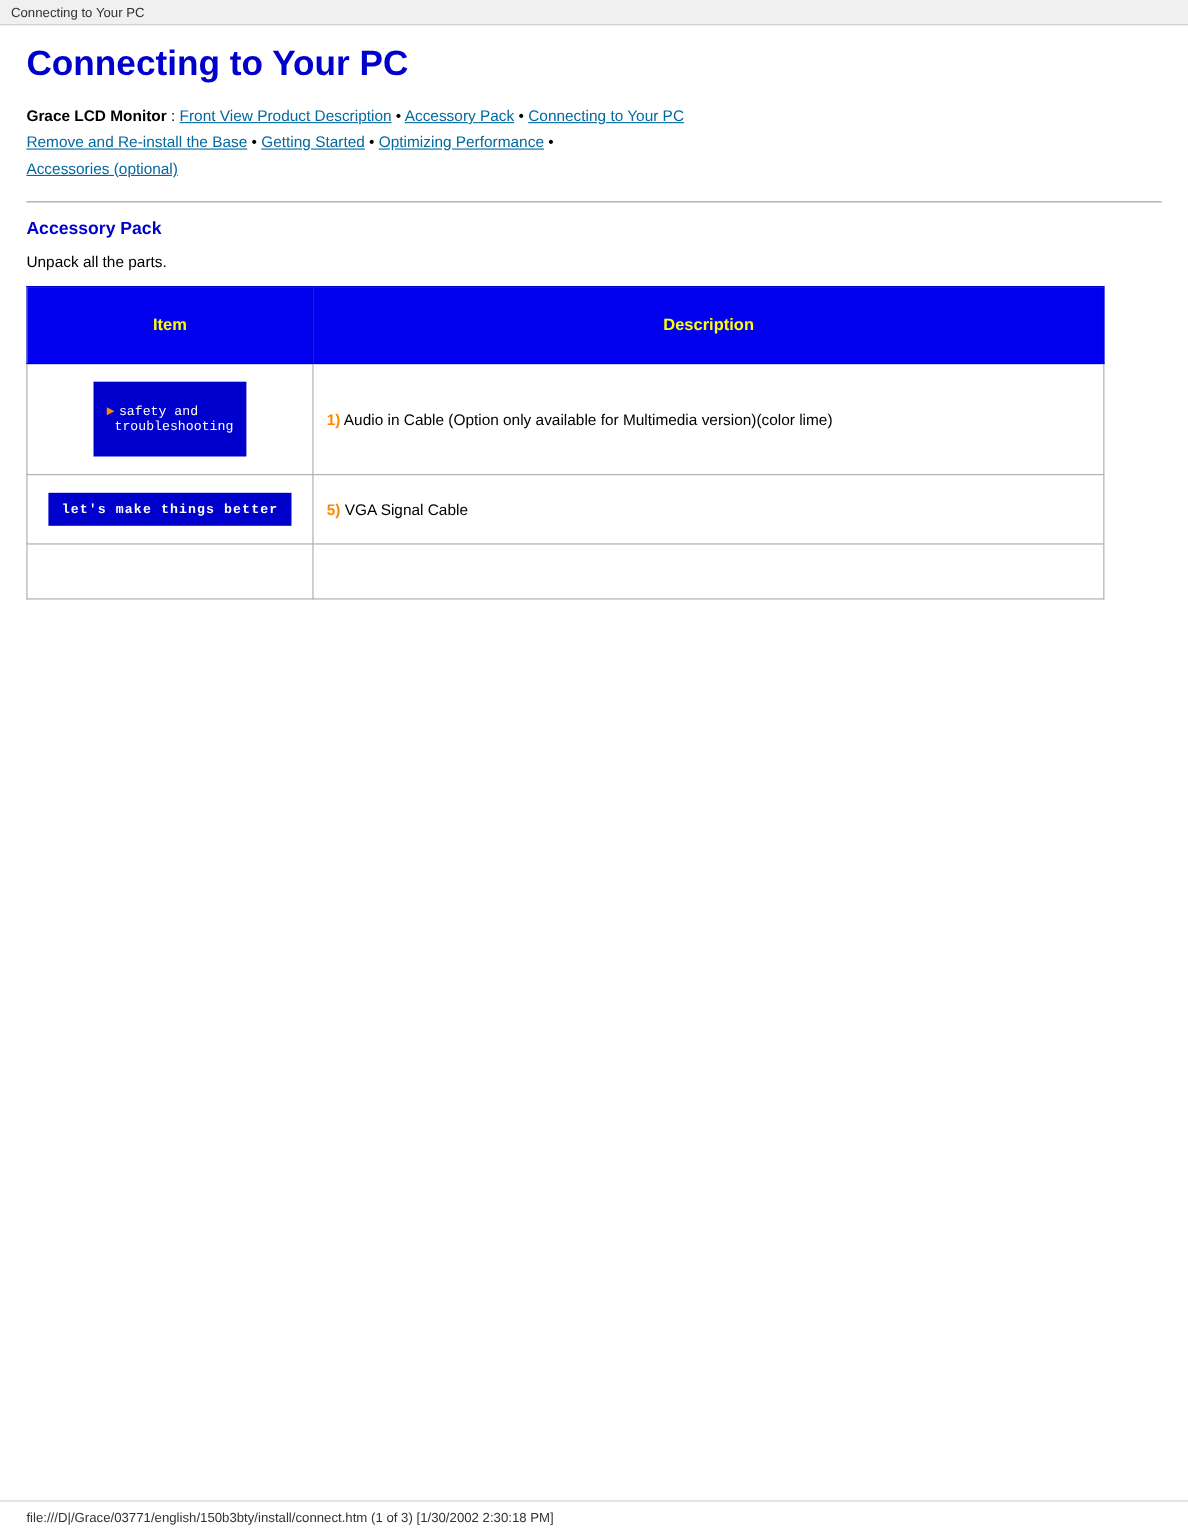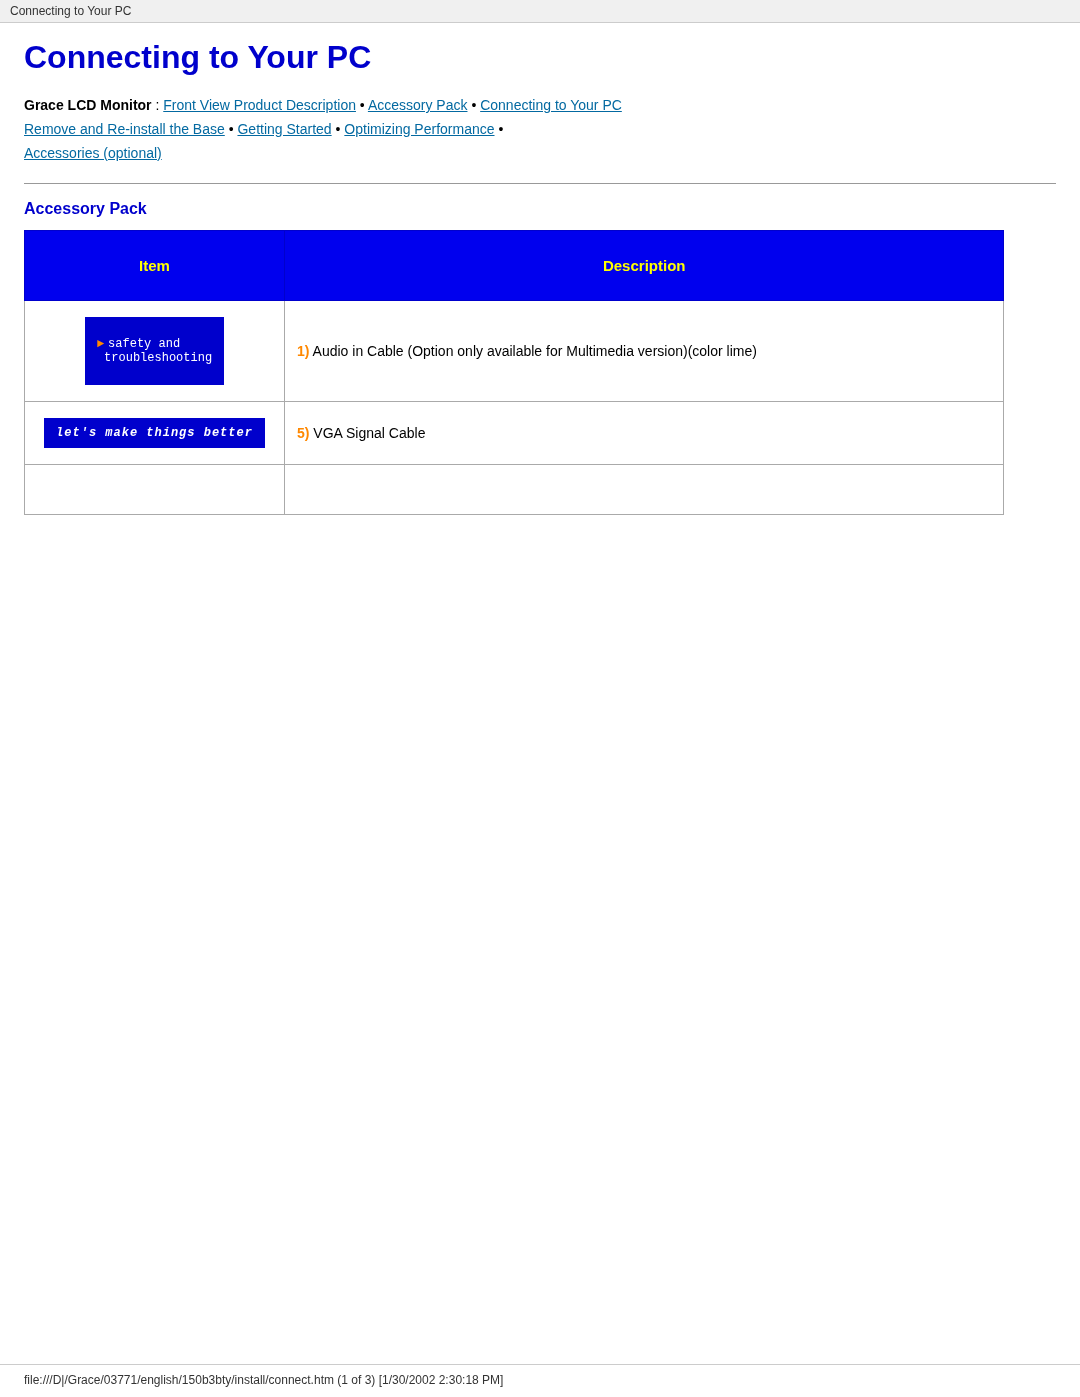--- a/index.html
+++ b/index.html
@@ -95,21 +95,20 @@
     }
     .item-badge-logo {
       display: inline-block;
       background-color: #0000cc;
       color: #fff;
       padding: 8px 12px;
       font-size: 12px;
       font-family: 'Courier New', monospace;
       text-align: center;
       min-width: 140px;
-      font-style: italic;
       font-weight: bold;
       letter-spacing: 1px;
     }
     .item-badge .arrow {
       color: #ff8800;
       font-weight: bold;
       margin-right: 4px;
     }
     .desc-num {
       color: #ff8800;
@@ -151,20 +150,21 @@
     <a href="#">Optimizing Performance</a>
     <span> • </span>
     <span><br></span>
     <a href="#">Accessories (optional)</a>
   </div>
 
   <hr class="divider">
 
   <h2 class="section-title">Accessory Pack</h2>
 
+  <p class="unpack-text">Unpack all the parts.</p>
 
   <table>
     <thead>
       <tr>
         <th>Item</th>
         <th>Description</th>
       </tr>
     </thead>
     <tbody>
 

